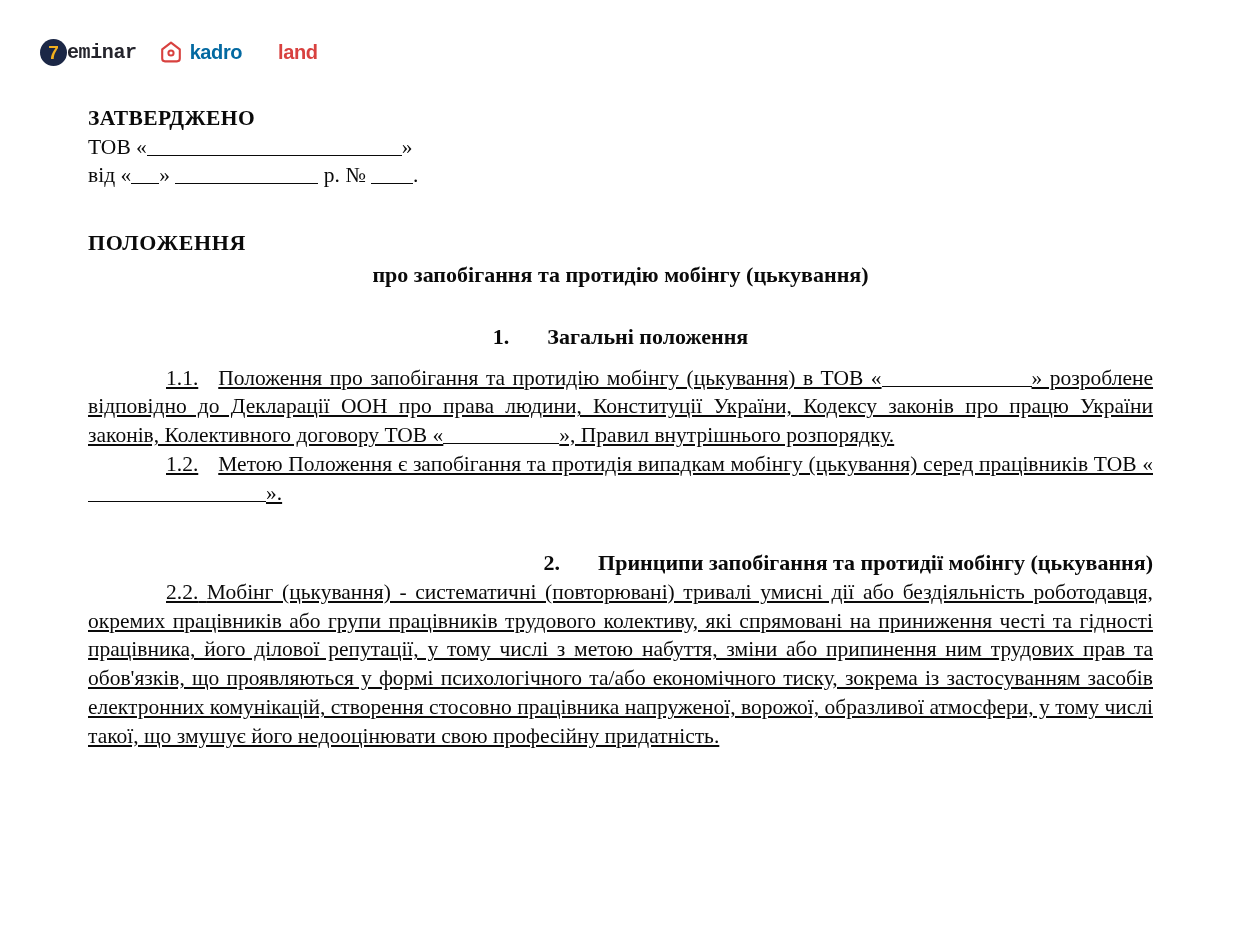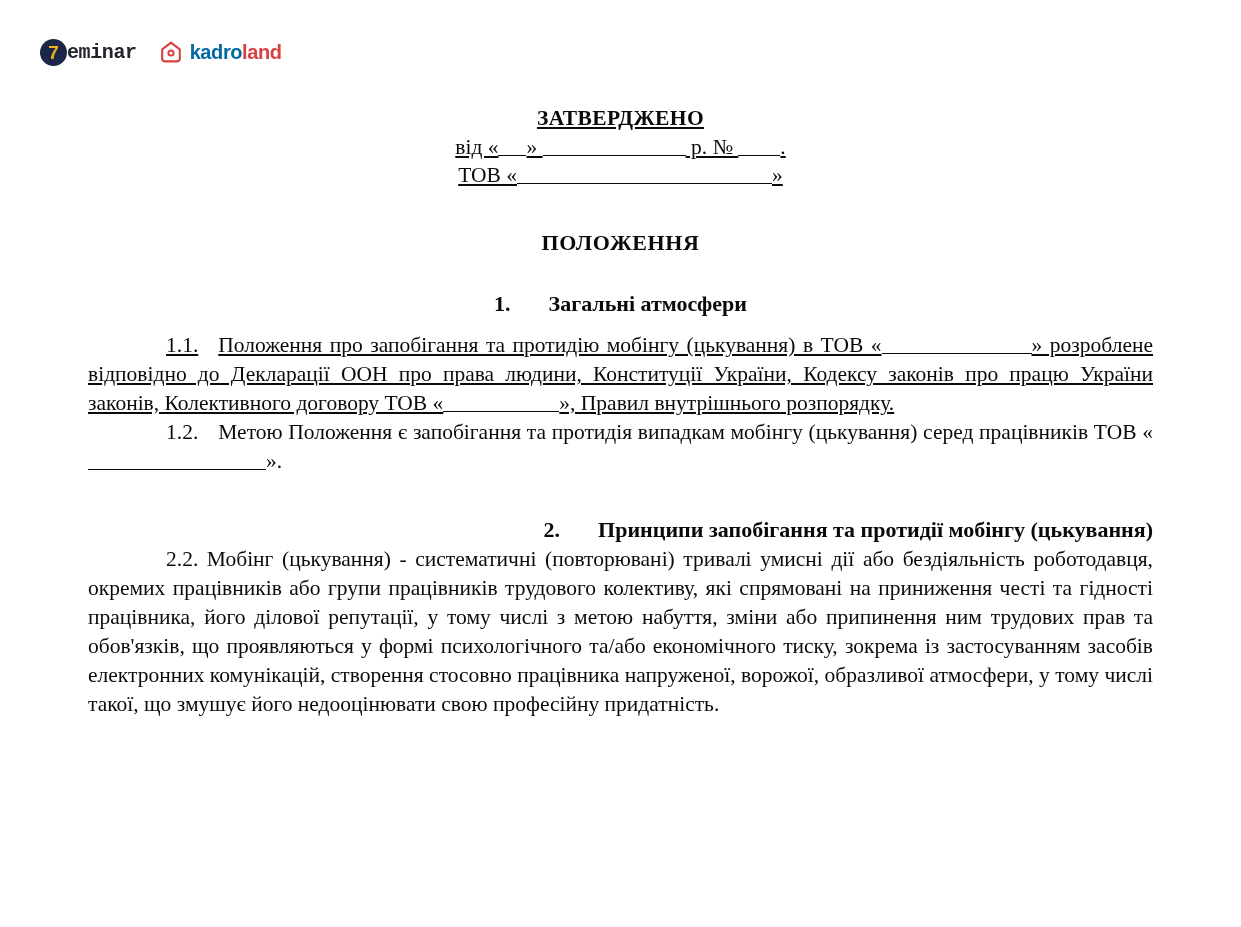--- a/index.html
+++ b/index.html
@@ -60,37 +60,36 @@
     flex: 0 0 auto;
     margin-right: 5px;
   }
   .logo-kad-word {
     font-family: "Liberation Sans", sans-serif;
     font-weight: bold;
     font-size: 20px;
     letter-spacing: -0.4px;
   }
   .kad-dark { color: #0369a1; }
-  .kad-red  { color: #d8413f; }
+  .kad-red  { color: #d8413f; margin-left: 36px; }
 
   
   .doc {
     position: absolute;
     top: 104px;
     left: 88px;
     width: 1065px;
     font-size: 21.5px;
     line-height: 1.345;
   }
 
   
   .approve-block {
-    text-align: center;
+    text-align: left;
     margin-bottom: 32px;
-    text-decoration: underline;
   }
   .approve-line {
     white-space: nowrap;
     line-height: 1.33;
   }
   .approve-title {
     font-weight: bold;
     letter-spacing: 0.4px;
   }
   .blank {
@@ -103,21 +102,21 @@
   .b-xl  { width: 255px; }
   .b-lg  { width: 143px; }
   .b-sm  { width: 42px; }
   .b-xs  { width: 28px; }
   .b-p1  { width: 150px; }
   .b-p2  { width: 116px; }
   .b-p3  { width: 178px; }
 
   
   .doc-title {
-    text-align: center;
+    text-align: left;
     font-weight: bold;
     font-size: 22px;
     letter-spacing: 0.6px;
     margin-top: 38px;
   }
   .doc-subtitle {
     text-align: center;
     font-weight: bold;
     font-size: 22px;
     margin-top: 3px;
@@ -138,21 +137,21 @@
   .section-head-2 .num { margin-right: 38px; }
 
   
   p.para {
     margin: 0;
     text-align: justify;
     text-justify: inter-word;
     text-indent: 78px;
   }
   p.para.first { margin-top: 12px; text-decoration: underline; }
-  p.para.gap   { margin-top: 0px; }
+  p.para.gap   { margin-top: 0px; text-decoration: underline; }
   .num-inline { margin-right: 20px; }
 
   .tail-space { height: 0; }
 </style>
 </head>
 <body>
 
 <div class="logo-bar">
 
   <div class="logo">
@@ -171,27 +170,28 @@
       <span class="kad-dark">kadro</span><span class="kad-red">land</span>
     </span>
   </div>
 
 </div>
 
 <div class="doc">
 
   <div class="approve-block">
     <div class="approve-line approve-title">ЗАТВЕРДЖЕНО</div>
+    <div class="approve-line"><span>ТОВ «</span><span class="blank b-xl"></span><span>»</span></div>
     <div class="approve-line"><span>від «</span><span class="blank b-xs"></span><span>» </span><span class="blank b-lg"></span><span> р. № </span><span class="blank b-sm"></span><span>.</span></div>
-    <div class="approve-line"><span>ТОВ «</span><span class="blank b-xl"></span><span>»</span></div>
   </div>
 
   <div class="doc-title">ПОЛОЖЕННЯ</div>
-
-  <div class="section-head"><span class="num">1.</span><span>Загальні атмосфери</span></div>
+  <div class="doc-subtitle">про запобігання та протидію мобінгу (цькування)</div>
+
+  <div class="section-head"><span class="num">1.</span><span>Загальні положення</span></div>
 
   <p class="para first"><span class="num-inline">1.1.</span><span>Положення про запобігання та протидію мобінгу (цькування) в ТОВ «</span><span class="blank b-p1"></span><span>» розроблене відповідно до Декларації ООН про права людини, Конституції України, Кодексу законів про працю України законів, Колективного договору ТОВ «</span><span class="blank b-p2"></span><span>», Правил внутрішнього розпорядку.</span></p>
 
   <p class="para gap"><span class="num-inline">1.2.</span><span>Метою Положення є запобігання та протидія випадкам мобінгу (цькування) серед працівників ТОВ «</span><span class="blank b-p3"></span><span>».</span></p>
 
   <div class="section-head-2"><span class="num">2.</span><span>Принципи запобігання та протидії мобінгу (цькування)</span></div>
 
 
   <p class="para gap"><span>2.2.</span>&nbsp;<span>Мобінг (цькування) - систематичні (повторювані) тривалі умисні дії або бездіяльність роботодавця, окремих працівників або групи працівників трудового колективу, які спрямовані на приниження честі та гідності працівника, його ділової репутації, у тому числі з метою набуття, зміни або припинення ним трудових прав та обов'язків, що проявляються у формі психологічного та/або економічного тиску, зокрема із застосуванням засобів електронних комунікацій, створення стосовно працівника напруженої, ворожої, образливої атмосфери, у тому числі такої, що змушує його недооцінювати свою професійну придатність.</span></p>
 

